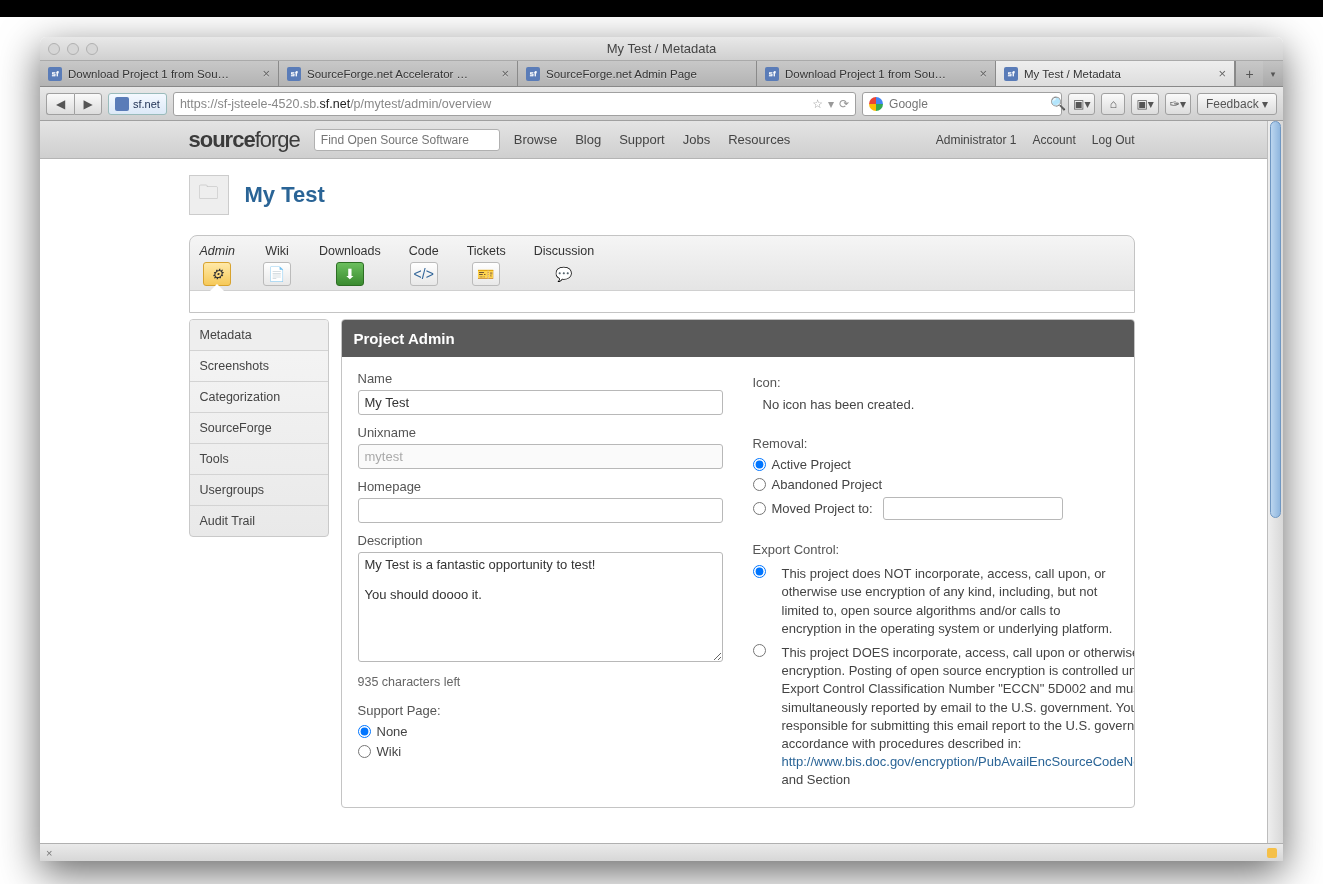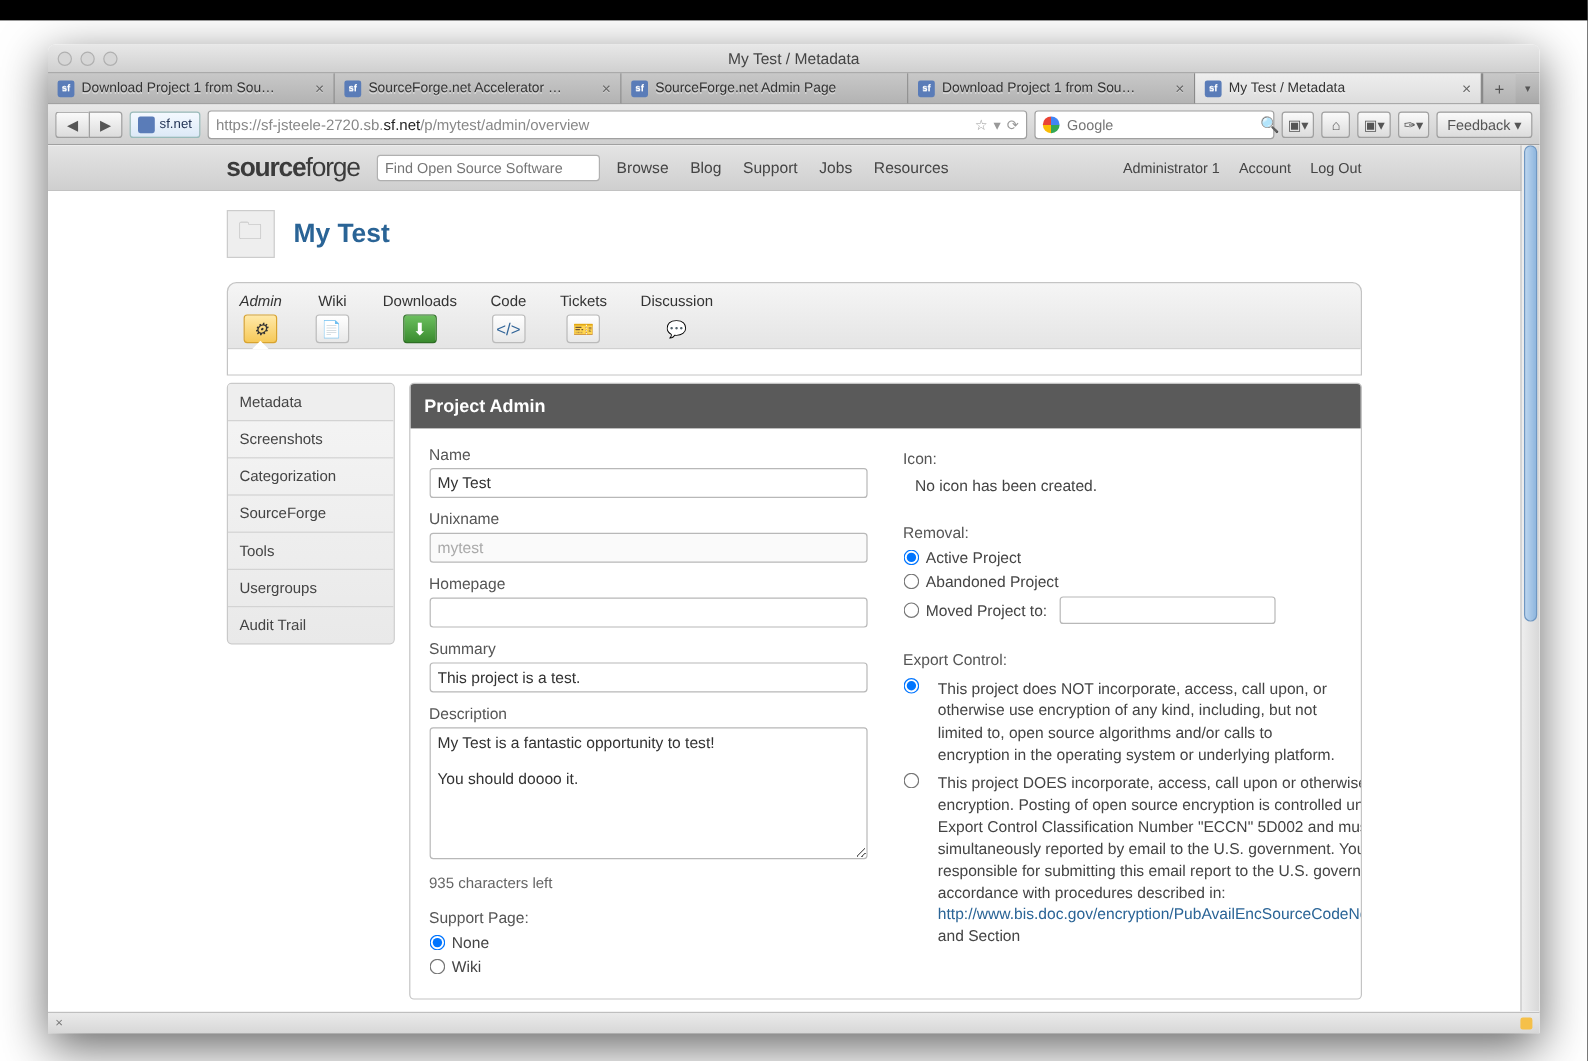--- a/index.html
+++ b/index.html
@@ -156,21 +156,21 @@
   <div class="toolbar">
     <div style="display:flex">
           <div class="navbtn group-l">◀</div>
           <div class="navbtn group-r">▶</div>
         </div>
     <div class="sitebadge">
           <span class="favicon"></span>
           <span>sf.net</span>
         </div>
     <div class="urlbar">
-      <span class="url"><span>https://sf-jsteele-2720.sb.</span><span class="dom">sf.net</span><span>/p/mytest/admin/overview</span></span>
+      <span class="url"><span>https://sf-jsteele-4520.sb.</span><span class="dom">sf.net</span><span>/p/mytest/admin/overview</span></span>
       <span class="icons">
             <span>☆</span>
             <span>▾</span>
             <span>⟳</span>
           </span>
     </div>
     <div class="searchbox">
       <span class="g"></span>
       <input placeholder="Google" style="">
       <span style="color:#888">🔍</span>
@@ -255,21 +255,20 @@
           <div class="sitem">Audit Trail</div>
         </div>
 
         <div class="panel">
           <div class="panel-h">Project Admin</div>
           <div class="panel-b">
             <div class="col">
               <div class="fld"><label>Name</label><input type="text" value="My Test" style=""></div>
               <div class="fld"><label>Unixname</label><input type="text" class="ro" readonly="" value="mytest" style=""></div>
               <div class="fld"><label>Homepage</label><input type="text" value="" style=""></div>
-              <div class="fld"><label>Summary</label><input type="text" value="This project is a test." style=""></div>
               <div class="fld"><label>Description</label><textarea id="desc-ta" style="">My Test is a fantastic opportunity to test!
 
 You should doooo it.</textarea></div>
               <div class="hint">935 characters left</div>
               <div class="sect" style="margin-top:14px">Support Page:</div>
               <div class="radio-row">
                     <input type="radio" name="sp" checked="" style="">
                     <span>None</span>
                   </div>
               <div class="radio-row">

